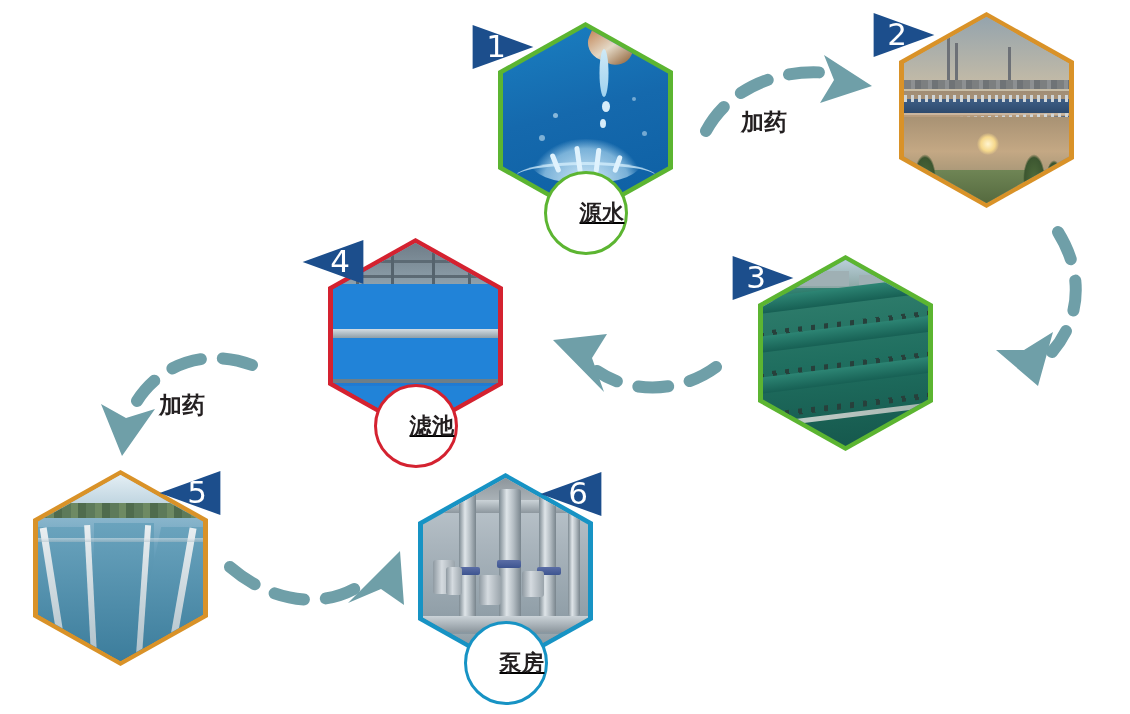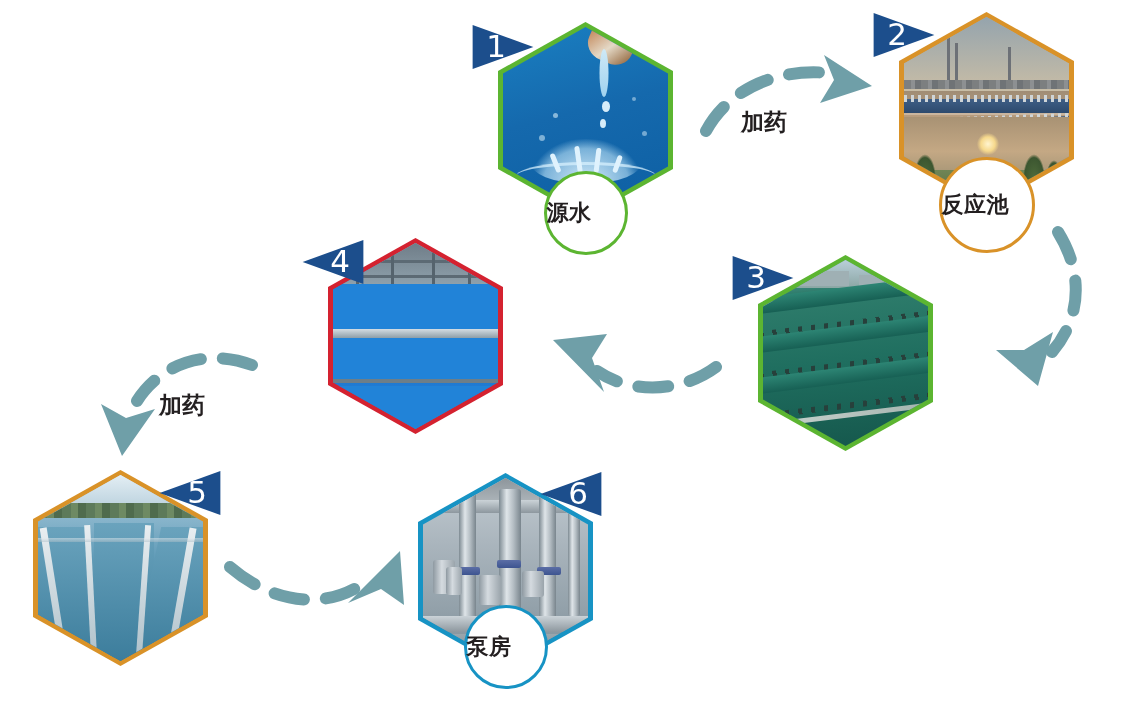--- a/index.html
+++ b/index.html
@@ -55,22 +55,23 @@
     font-family:"DejaVu Sans",sans-serif;
     margin-right:14px;margin-top:-1px;
   }
   .badge.left-point .badge-num{margin-right:0;margin-left:14px;}
 
   
   .caption{
     position:absolute;z-index:6;
     width:84px;height:84px;border-radius:50%;
     background:#ffffff;
-    display:flex;align-items:center;justify-content:flex-start;
+    display:flex;align-items:center;justify-content:flex-end;
     box-sizing:border-box;
+    text-decoration:underline;
   }
   .caption-text{
     font-size:22px;color:#231f20;font-weight:700;letter-spacing:.5px;
     white-space:nowrap;
     font-family:"DejaVu Sans","Liberation Sans",sans-serif;
   }
   .caption.wide{width:96px;height:96px;}
 
   
   .arrow-label{
@@ -267,23 +268,20 @@
           <div class="grass"></div>
           <div class="tree" style="left:6%;"></div>
           <div class="tree" style="left:72%;"></div>
           <div class="tree" style="left:86%;width:16px;height:24px;"></div>
         </div>
       </div>
       <div class="badge" style="left:-28px;top:-6px;">
         <span class="badge-num">2</span>
       </div>
     </div>
-    <div class="caption wide" style="left:39.5px;top:145px;border:3px solid #d99228;">
-      <span class="caption-text">反应池</span>
-    </div>
   </div>
 
   <div class="node" style="left:758px;top:255px;">
     <div class="hex-wrap">
       <div class="hex-outer" style="background:#5cb531;"></div>
       <div class="hex-inner">
         <div class="photo art-sed">
           <div class="topsky"></div>
           <div class="bldg" style="left:18%;width:34%;"></div>
           <div class="bldg" style="left:58%;width:26%;top:8%;height:6%;"></div>
@@ -320,20 +318,23 @@
           <div class="bed" style="top:22%;height:24%;"></div>
           <div class="walkway" style="top:46%;"></div>
           <div class="bed" style="top:51%;height:22%;"></div>
           <div class="rail" style="top:73%;"></div>
           <div class="bed" style="top:77%;height:23%;"></div>
         </div>
       </div>
       <div class="badge left-point" style="left:-28px;top:-5px;">
         <span class="badge-num">4</span>
       </div>
+    </div>
+    <div class="caption" style="left:45.5px;top:146px;border:3px solid #d42230;">
+      <span class="caption-text">滤池</span>
     </div>
   </div>
 
   <div class="node" style="left:33px;top:470px;">
     <div class="hex-wrap">
       <div class="hex-outer" style="background:#d99228;"></div>
       <div class="hex-inner">
         <div class="photo art-clean">
           <div class="sky"></div>
           <div class="treeline"></div>
@@ -372,18 +373,18 @@
           <div class="motor" style="left:34%;top:52%;height:30px;"></div>
           <div class="motor" style="left:60%;top:50%;height:26px;"></div>
           <div class="hpipe" style="left:-6%;right:-6%;top:74%;height:16px;"></div>
           <div class="floor"></div>
         </div>
       </div>
       <div class="badge left-point" style="left:120px;top:-8px;">
         <span class="badge-num">6</span>
       </div>
     </div>
-    <div class="caption" style="left:45.5px;top:132px;border:3px solid #1793c4;">
+    <div class="caption" style="left:45.5px;top:148px;border:3px solid #1793c4;">
       <span class="caption-text">泵房</span>
     </div>
   </div>
 
 </div>
 
 </body></html>

